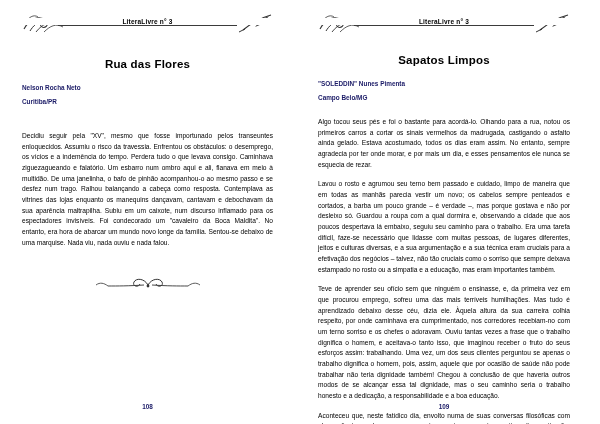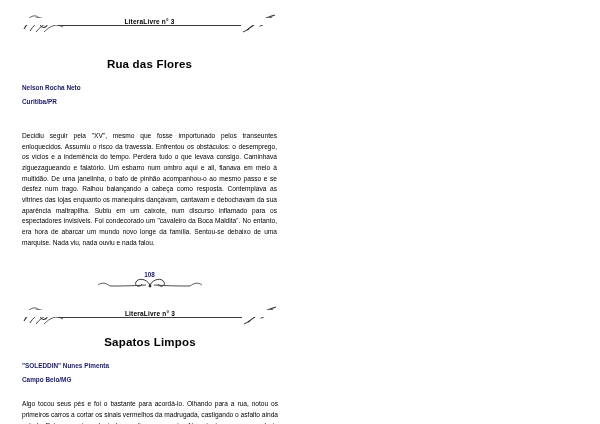--- a/index.html
+++ b/index.html
@@ -11,21 +11,20 @@
     width: 600px;
     height: 424px;
     font-family: "Liberation Sans", sans-serif;
     color: #000000;
     overflow: hidden;
   }
   .spread {
     display: flex;
     width: 592px;
     height: 424px;
-    flex-direction: column;
   }
   .page {
     position: relative;
     width: 300px;
     height: 424px;
     box-sizing: border-box;
     padding: 10px 22px 0 22px;
     background: #ffffff;
   }
   .page-left {
@@ -75,21 +74,21 @@
 
   
   .chapter-title {
     text-align: center;
     font-size: 11.5px;
     font-weight: bold;
     margin: 18px 0 0 0;
     letter-spacing: 0.2px;
   }
   .chapter-title.right-page {
-    margin-top: 4px;
+    margin-top: 14px;
   }
   .author {
     font-size: 6.4px;
     font-weight: bold;
     color: #1a1a66;
     margin-top: 14px;
   }
   .author-city {
     font-size: 6.4px;
     font-weight: bold;

